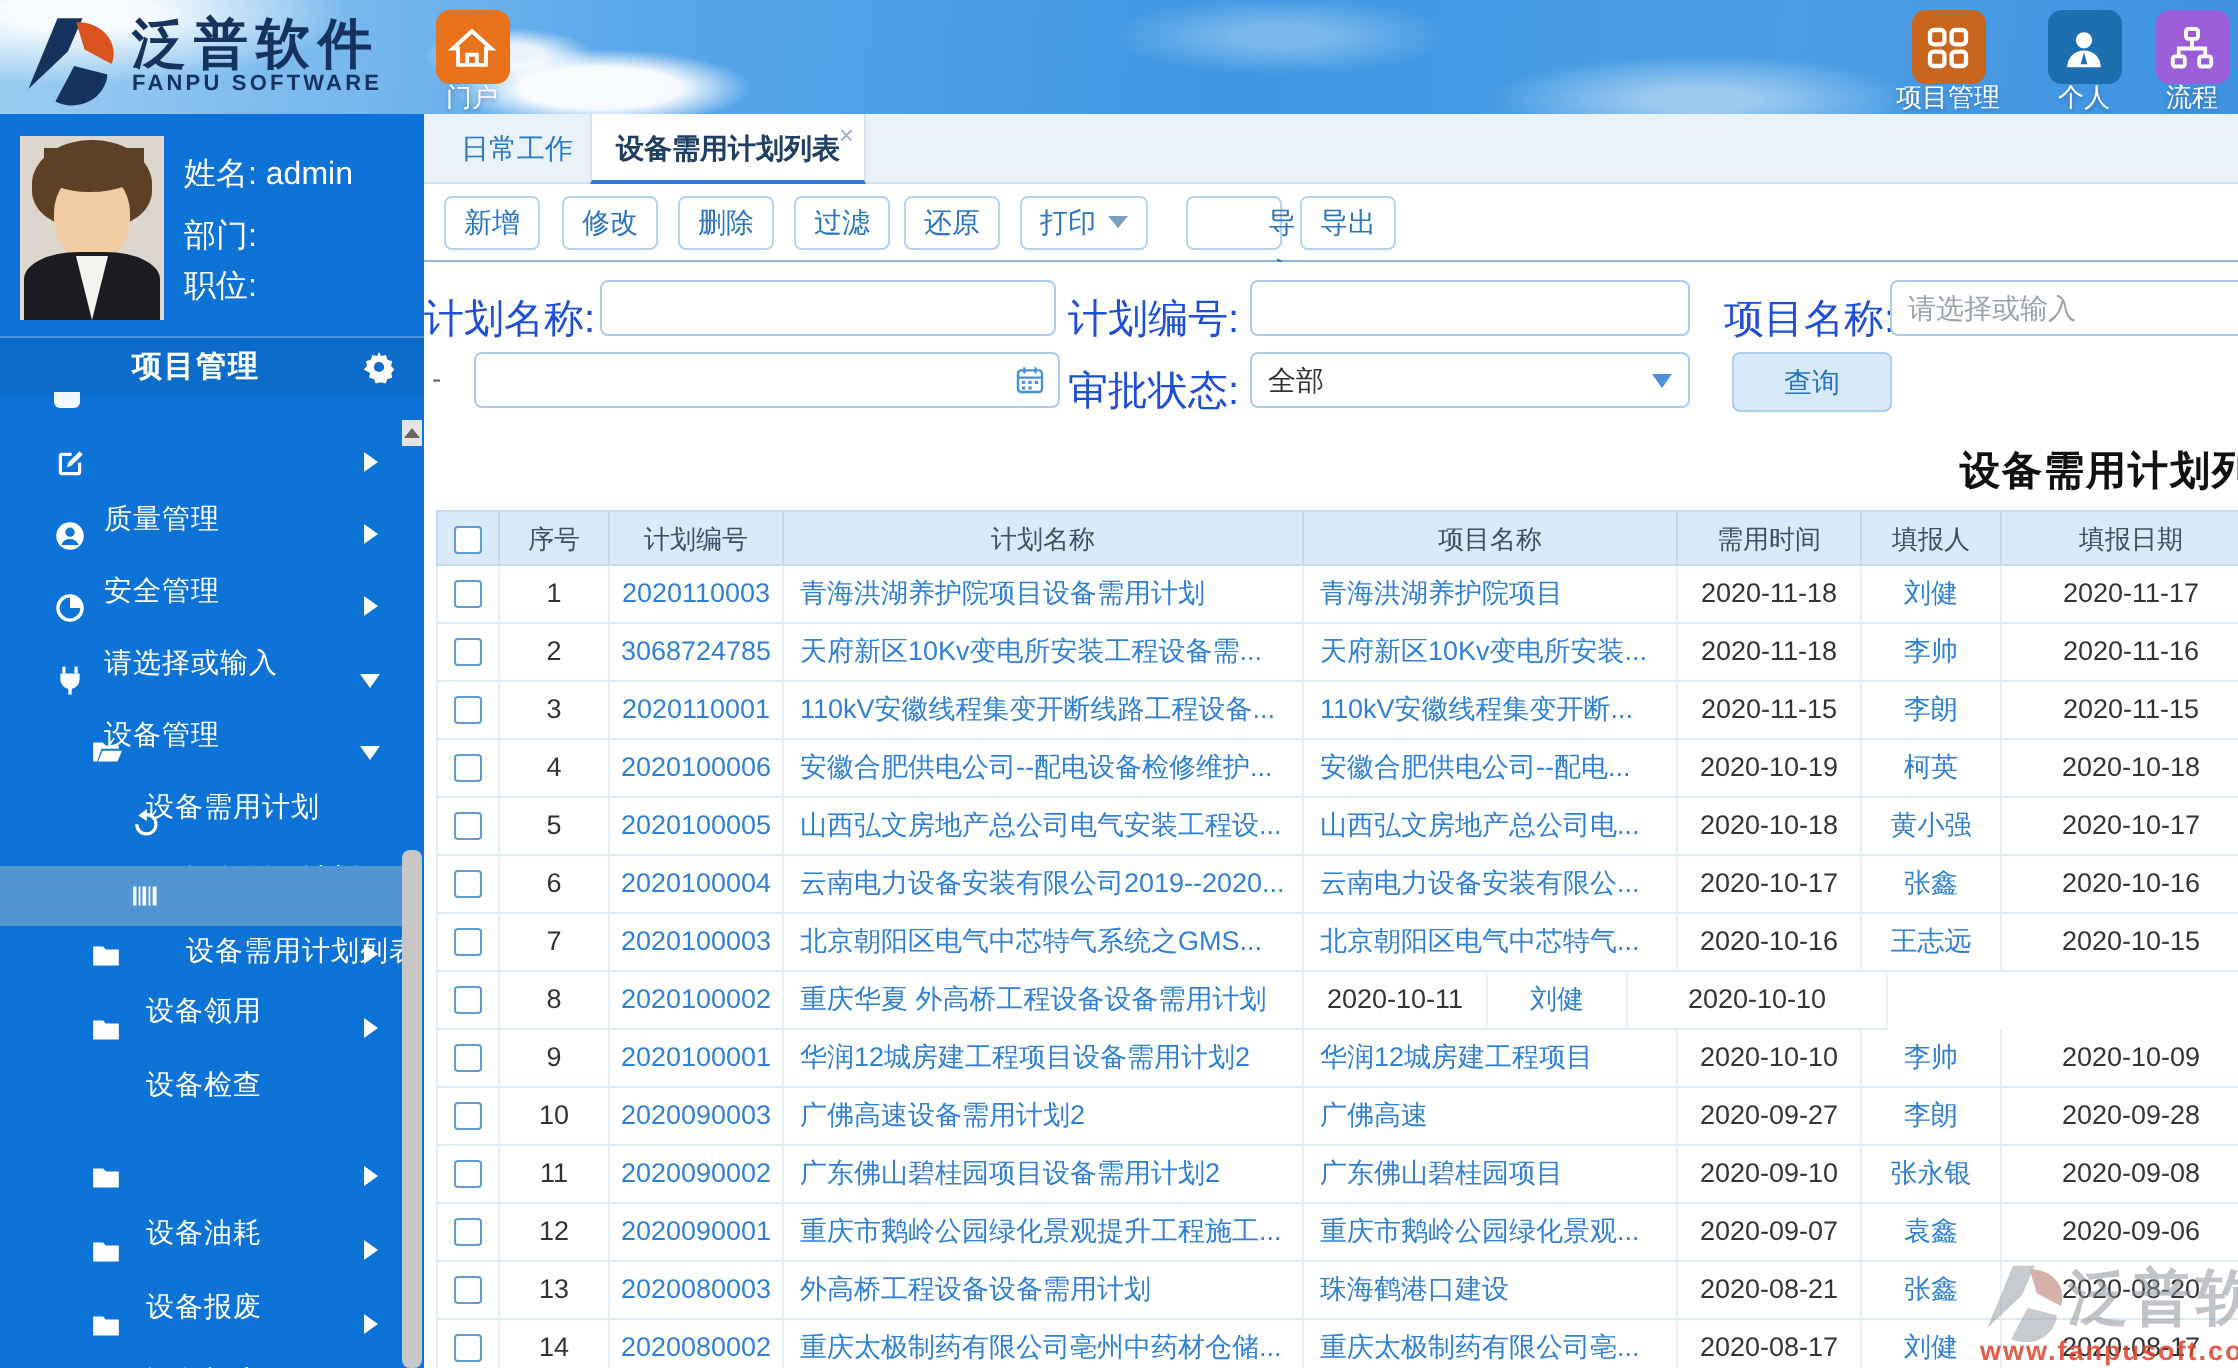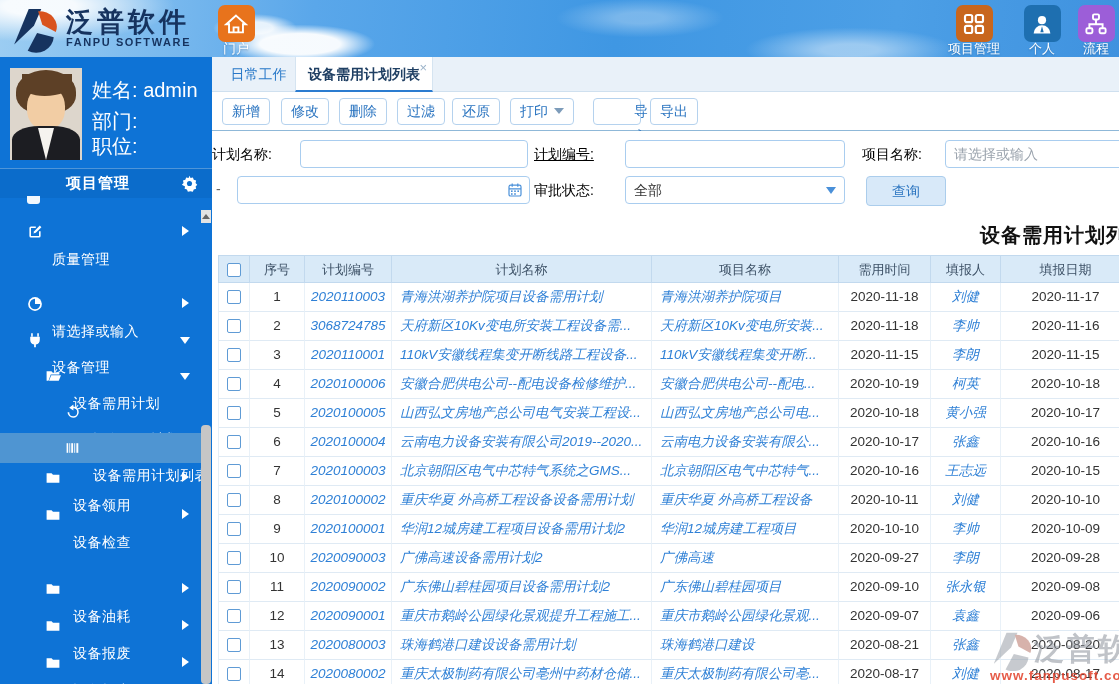--- a/index.html
+++ b/index.html
@@ -28,21 +28,21 @@
   .topitem .tlabel { margin-top:-2px; font-size:13px; color:#fff; text-shadow:0 1px 2px rgba(0,40,90,.35); white-space:nowrap; }
 
   
   #sidebar { position:absolute; left:0; top:57px; width:212px; height:627px; background:#0e73d6; overflow:hidden; }
   #avatar { position:absolute; left:10px; top:11px; width:72px; height:92px; background:#ddd6cc; overflow:hidden; }
   #avatar .hair { position:absolute; left:6px; top:2px; width:60px; height:44px; background:#5d4026; border-radius:50% 50% 42% 42%; }
   #avatar .face { position:absolute; left:17px; top:18px; width:38px; height:44px; background:#f2cda4; border-radius:46%; }
   #avatar .fringe { position:absolute; left:12px; top:6px; width:50px; height:22px; background:#5d4026; border-radius:0 0 55% 45%; }
   #avatar .suit { position:absolute; left:2px; top:58px; width:68px; height:34px; background:#1c1d22; border-radius:40% 40% 0 0; }
   #avatar .shirt { position:absolute; left:28px; top:60px; width:16px; height:32px; background:#f5f3ef; clip-path:polygon(0 0,100% 0,50% 100%); }
-  .uline { position:absolute; left:92px; color:#fff; font-size:20px; white-space:nowrap; }
+  .uline { position:absolute; left:92px; color:#fff; font-size:16px; white-space:nowrap; }
   #module-header { position:absolute; left:0; top:111px; width:212px; height:30px; background:#0b6ccb; border-top:1px solid rgba(255,255,255,.28); }
   #module-header .mlabel { position:absolute; left:66px; top:5px; color:#fff; font-size:15px; font-weight:bold; letter-spacing:1px; }
   #module-header .gear { position:absolute; right:14px; top:6px; width:17px; height:17px; cursor:pointer; }
   #menu { position:absolute; left:0; top:141px; width:212px; height:486px; }
   .mi { position:absolute; left:0; width:204px; height:30px; cursor:pointer; }
   .mi.sel { background:#4f95d2; width:204px; }
   .mi .micon { position:absolute; top:7px; width:16px; height:16px; }
   .mi .micon svg { width:16px; height:16px; }
   .mi .mtext { position:absolute; top:6px; color:#fff; font-size:14px; white-space:nowrap; letter-spacing:.5px;margin-top:28px; }
   .mi .arr-r { position:absolute; left:182px; top:9px; width:0; height:0; border-top:5px solid transparent; border-bottom:5px solid transparent; border-left:7px solid #fff; }
@@ -59,37 +59,37 @@
   .tab { position:absolute; top:0; height:35px; line-height:34px; text-align:center; font-size:14px; cursor:pointer; }
   .tab.inactive { color:#2878c8; }
   .tab.active { background:#fff; color:#1f3f63; font-weight:bold; border-left:1px solid #d5e4f1; border-right:1px solid #d5e4f1; border-bottom:2px solid #2b7cd0; }
   .tab .close { position:absolute; right:5px; top:-6px; font-weight:normal; font-size:13px; color:#9bb3c9; cursor:pointer; }
 
   #toolbar { position:absolute; left:0; top:35px; width:907px; height:39px; background:#fff; border-bottom:1px solid #8fb8d8; }
   .tbtn { position:absolute; top:6px; height:27px; line-height:25px; text-align:center; background:#fff; border:1px solid #b5d2ee; border-radius:4px; color:#2a74c0; font-size:14px; cursor:pointer; }
   .tbtn .dcaret { display:inline-block; margin-left:6px; vertical-align:2px; width:0; height:0; border-left:5px solid transparent; border-right:5px solid transparent; border-top:6px solid #7d9cba; }
 
   #filterbar { position:absolute; left:0; top:74px; width:907px; height:81px; background:#fff; }
-  .flabel { position:absolute; font-size:14px; color:#000000; text-align:left; white-space:nowrap; }
+  .flabel { position:absolute; font-size:20px; color:#1d4ed8; text-align:center; white-space:nowrap; }
   .finput { position:absolute; height:28px; border:1px solid #a9cdef; border-radius:4px; background:#fff; font-size:14px; color:#333; padding:0 8px; font-family:inherit; }
   .finput::placeholder { color:#9aa3ad; }
   #date-sep { position:absolute; left:4px; top:50px; font-size:14px; color:#666; }
   .cal-ic { position:absolute; width:16px; height:16px; cursor:pointer; }
   .sel-caret { position:absolute; width:0; height:0; border-left:5px solid transparent; border-right:5px solid transparent; border-top:7px solid #4a90d9; cursor:pointer; }
   #search-btn { position:absolute; left:654px; top:45px; width:80px; height:30px; background:#d8e9f9; border:1px solid #abcdec; border-radius:4px; color:#2a74c0; font-size:14px; text-align:center; line-height:28px; cursor:pointer; }
 
   #list-title { position:absolute; left:768px; top:165px; font-size:20px; font-weight:bold; color:#111; letter-spacing:1px; white-space:nowrap; }
 
   #grid { position:absolute; left:6px; top:198px; width:1684px; }
   #grid-head { display:flex; height:28px; background:#d9eaf8; border-top:1px solid #c2d9ee; border-bottom:1px solid #c2d9ee; border-left:1px solid #c2d9ee; }
   .hcell { height:27px; line-height:27px; font-size:13px; color:#3d5166; text-align:center; border-right:1px solid #c2d9ee; flex:none; overflow:hidden; white-space:nowrap; }
   .grow { display:flex; height:29px; background:#fff; border-left:1px solid #e4eef7; }
   .gcell { height:29px; line-height:28px; font-size:13.5px; border-right:1px solid #e9f1f8; border-bottom:1px solid #dfeaf4; flex:none; overflow:hidden; white-space:nowrap; text-align:center; color:#333; }
   .gcell.left { text-align:left; padding:0 8px; }
-  .gcell.link { color:#2f80d6; cursor:pointer;font-style:italic; }
+  .gcell.link { color:#2f80d6; cursor:pointer; }
   .cb { width:14px; height:14px; border:1px solid #5f9bd5; border-radius:2px; background:#fff; margin:7px auto 0; cursor:pointer; }
   .cbcell { flex:none; border-right:1px solid #e9f1f8; border-bottom:1px solid #dfeaf4; }
   #grid-head .cbcell { border-right:1px solid #c2d9ee; border-bottom:none; }
 
   #watermark { position:absolute; left:778px; top:572px; pointer-events:none; }
   #watermark .wrow { display:flex; align-items:center; opacity:.55; }
   #watermark .wmark { width:44px; height:38px; }
   #watermark .wbrand { font-size:30px; font-weight:bold; color:#8d939c; letter-spacing:2px; white-space:nowrap; }
   #watermark .wurl { margin-top:-2px; font-size:13.5px; font-weight:bold; color:#e2402a; letter-spacing:1px; opacity:.85; white-space:nowrap; }
 </style>
@@ -181,20 +181,29 @@
     <div id="menu">
       <div id="menu-frag"></div>
     <div class="mi" style="top: 19px;">
           <span class="micon" style="left:27px"><svg viewBox="0 0 20 20">
               <path d="M3 5a2 2 0 012-2h6v2H5v10h10v-6h2v6a2 2 0 01-2 2H5a2 2 0 01-2-2V5z" fill="#fff"></path>
               <path d="M8 12l1-3 7-7 2 2-7 7-3 1z" fill="#fff"></path>
             </svg></span>
           <span class="mtext" style="left:52px">质量管理</span>
           <span class="arr-r"></span>
         </div>
+        <div class="mi" style="top: 55px;">
+          <span class="micon" style="left:27px"><svg viewBox="0 0 20 20">
+              <circle cx="10" cy="10" r="8.6" fill="#fff"></circle>
+              <circle cx="10" cy="7.6" r="2.9" fill="#0e73d6"></circle>
+              <path d="M4.6 15.6a5.8 5.8 0 0110.8 0z" fill="#0e73d6"></path>
+            </svg></span>
+          <span class="mtext" style="left:52px">安全管理</span>
+          <span class="arr-r"></span>
+        </div>
         <div class="mi" style="top: 91px;">
           <span class="micon" style="left:27px"><svg viewBox="0 0 20 20">
               <circle cx="10" cy="10" r="8.6" fill="#fff"></circle>
               <path d="M10 3.5a6.5 6.5 0 106.5 6.5H10z" fill="#0e73d6"></path>
             </svg></span>
           <span class="mtext" style="left:52px">请选择或输入</span>
           <span class="arr-r"></span>
         </div>
         <div class="mi" style="top: 127px;">
           <span class="micon" style="left:27px"><svg viewBox="0 0 20 20">
@@ -283,21 +292,21 @@
         <div class="tbtn" style="left: 185px; width: 48px;"><span>过滤</span></div>
         <div class="tbtn" style="left: 240px; width: 48px;"><span>还原</span></div>
         <div class="tbtn" style="left: 298px; width: 64px;"><span>打印</span><span class="dcaret"></span></div>
         <div class="tbtn" style="left: 381px; width: 48px; padding-left: 40px;"><span>导入</span></div>
         <div class="tbtn" style="left: 438px; width: 48px;"><span>导出</span></div>
       </div>
 
     <div id="filterbar">
       <div class="flabel" style="left:0; top:15px; width:84px;">计划名称:</div>
       <input class="finput" style="left: 88px; top: 9px; width: 228px;" value="">
-      <div class="flabel" style="left:322px; top:15px; width:78px;text-decoration:underline;">计划编号:</div>
+      <div class="flabel" style="left:322px; top:15px; width:78px;">计划编号:</div>
       <input class="finput" style="left: 413px; top: 9px; width: 220px;" value="">
       <div class="flabel" style="left:650px; top:15px; width:76px;">项目名称:</div>
       <input class="finput" style="left: 733px; top: 9px; width: 190px;" placeholder="请选择或输入">
 
       <div id="date-sep">-</div>
       <input class="finput" style="left: 25px; top: 45px; width: 293px;" value="">
       <span class="cal-ic" style="left:295px; top:51px;"><svg viewBox="0 0 20 20">
             <g fill="none" stroke="#4a90d9" stroke-width="1.5">
               <rect x="2.5" y="4" width="15" height="13.5" rx="2"></rect>
               <path d="M2.5 8.5h15M6.5 2v4M13.5 2v4"></path>
@@ -418,21 +427,20 @@
             <div class="gcell link" style="width:70px">王志远</div>
             <div class="gcell" style="width:130px">2020-10-15</div>
           </div>
           <div class="grow">
             <div class="cbcell" style="width:31px">
               <div class="cb"></div>
             </div>
             <div class="gcell" style="width:55px">8</div>
             <div class="gcell link" style="width:87px">2020100002</div>
             <div class="gcell link left" style="width:260px">重庆华夏 外高桥工程设备设备需用计划</div>
-            <div class="gcell link left" style="width:187px">重庆华夏 外高桥工程设备</div>
             <div class="gcell" style="width:92px">2020-10-11</div>
             <div class="gcell link" style="width:70px">刘健</div>
             <div class="gcell" style="width:130px">2020-10-10</div>
           </div>
           <div class="grow">
             <div class="cbcell" style="width:31px">
               <div class="cb"></div>
             </div>
             <div class="gcell" style="width:55px">9</div>
             <div class="gcell link" style="width:87px">2020100001</div>
@@ -477,21 +485,21 @@
             <div class="gcell" style="width:92px">2020-09-07</div>
             <div class="gcell link" style="width:70px">袁鑫</div>
             <div class="gcell" style="width:130px">2020-09-06</div>
           </div>
           <div class="grow">
             <div class="cbcell" style="width:31px">
               <div class="cb"></div>
             </div>
             <div class="gcell" style="width:55px">13</div>
             <div class="gcell link" style="width:87px">2020080003</div>
-            <div class="gcell link left" style="width:260px">珠海鹤港口建设设备需用计划</div>
+            <div class="gcell link left" style="width:260px">外高桥工程设备设备需用计划</div>
             <div class="gcell link left" style="width:187px">珠海鹤港口建设</div>
             <div class="gcell" style="width:92px">2020-08-21</div>
             <div class="gcell link" style="width:70px">张鑫</div>
             <div class="gcell" style="width:130px">2020-08-20</div>
           </div>
           <div class="grow">
             <div class="cbcell" style="width:31px">
               <div class="cb"></div>
             </div>
             <div class="gcell" style="width:55px">14</div>

